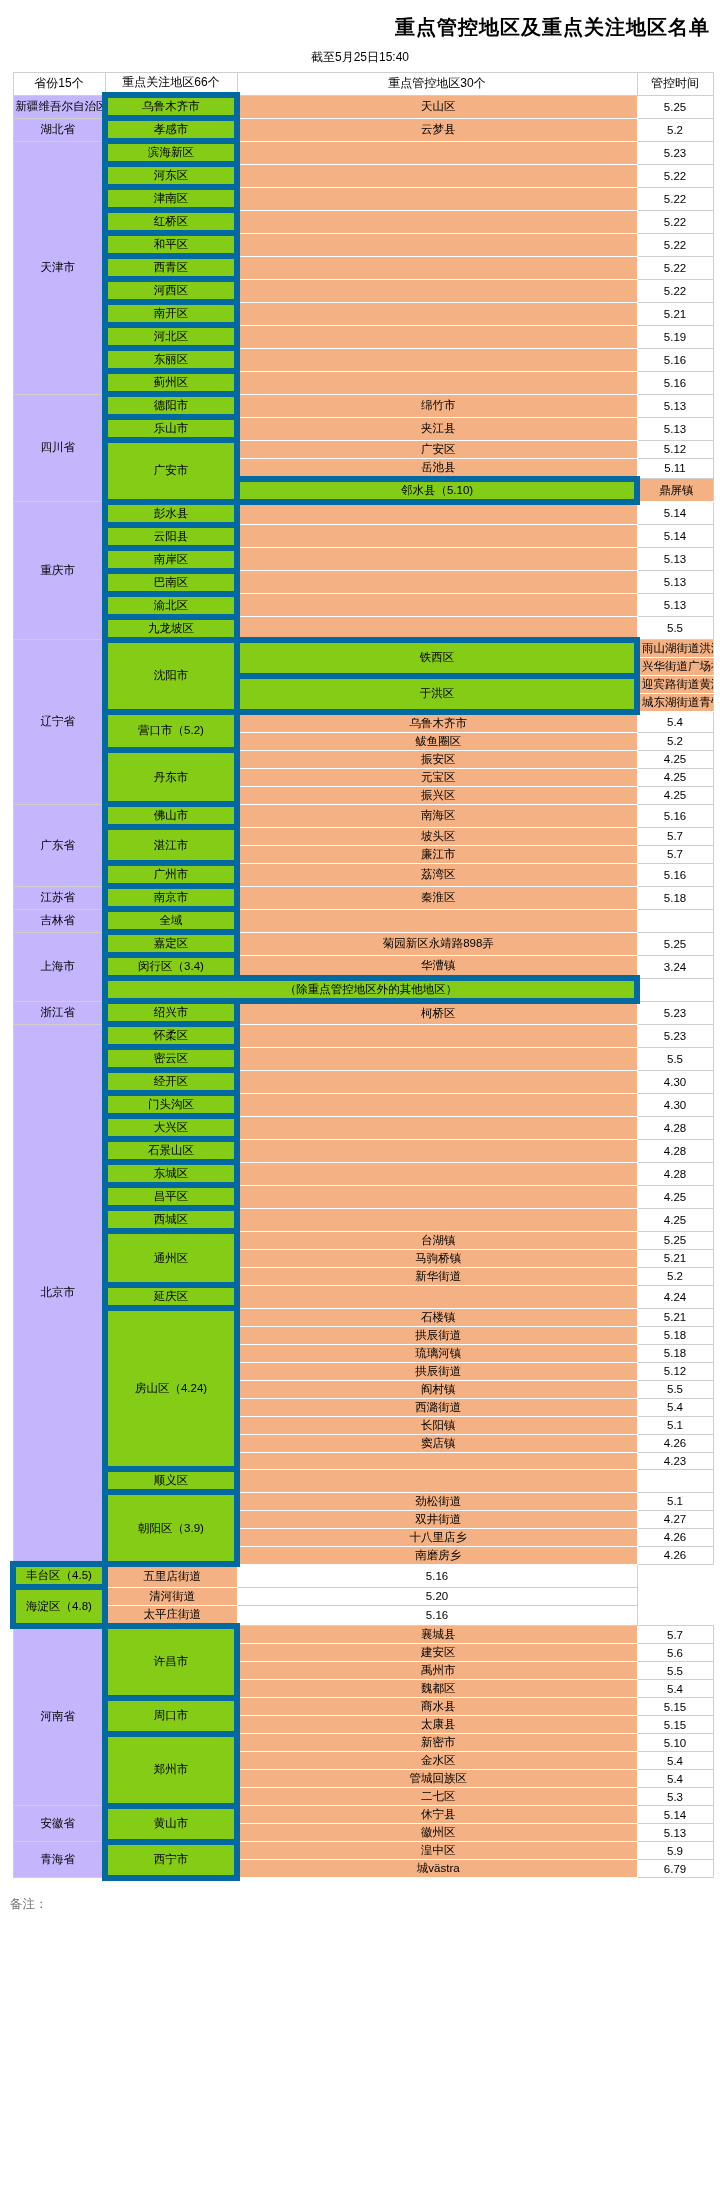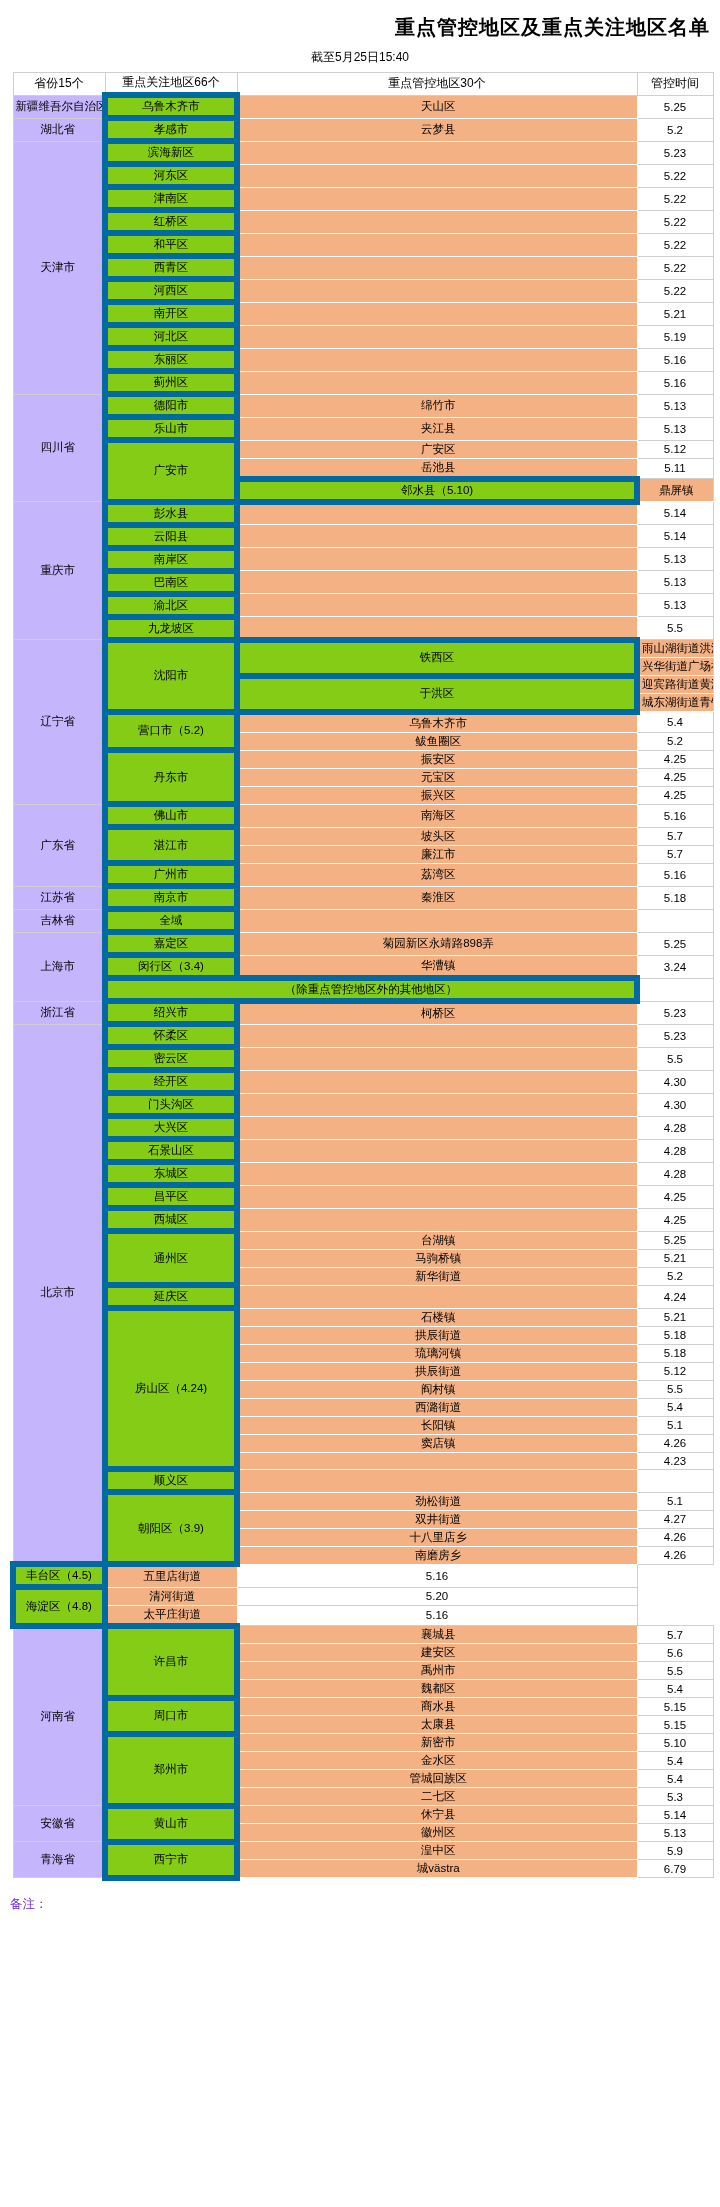--- a/index.html
+++ b/index.html
@@ -26,21 +26,21 @@
   }
   .hdr td{background:#ffffff;border:1px solid #cfcfcf;font-weight:normal;font-size:12px;height:20px;}
   .c1{background:#c4b5fd;border:1px solid #cfcfcf;}
   .c2{background:#84cc16;border:6px solid #0369a1;}
   .c3{background:#f4b183;border:1px solid #ffffff;}
   .c4{background:#ffffff;border:1px solid #cfcfcf;}
   .notes{
     margin-top:14px;
     font-size:12.5px;
     line-height:1.55;
-    color:#6d28d9;
+    color:#737373;
   }
   .notes div{margin-bottom:2px;}
   col.col1{width:92px;}
   col.col2{width:132px;}
   col.col3{width:400px;}
   col.col4{width:76px;}
 </style>
 </head>
 <body>
 

